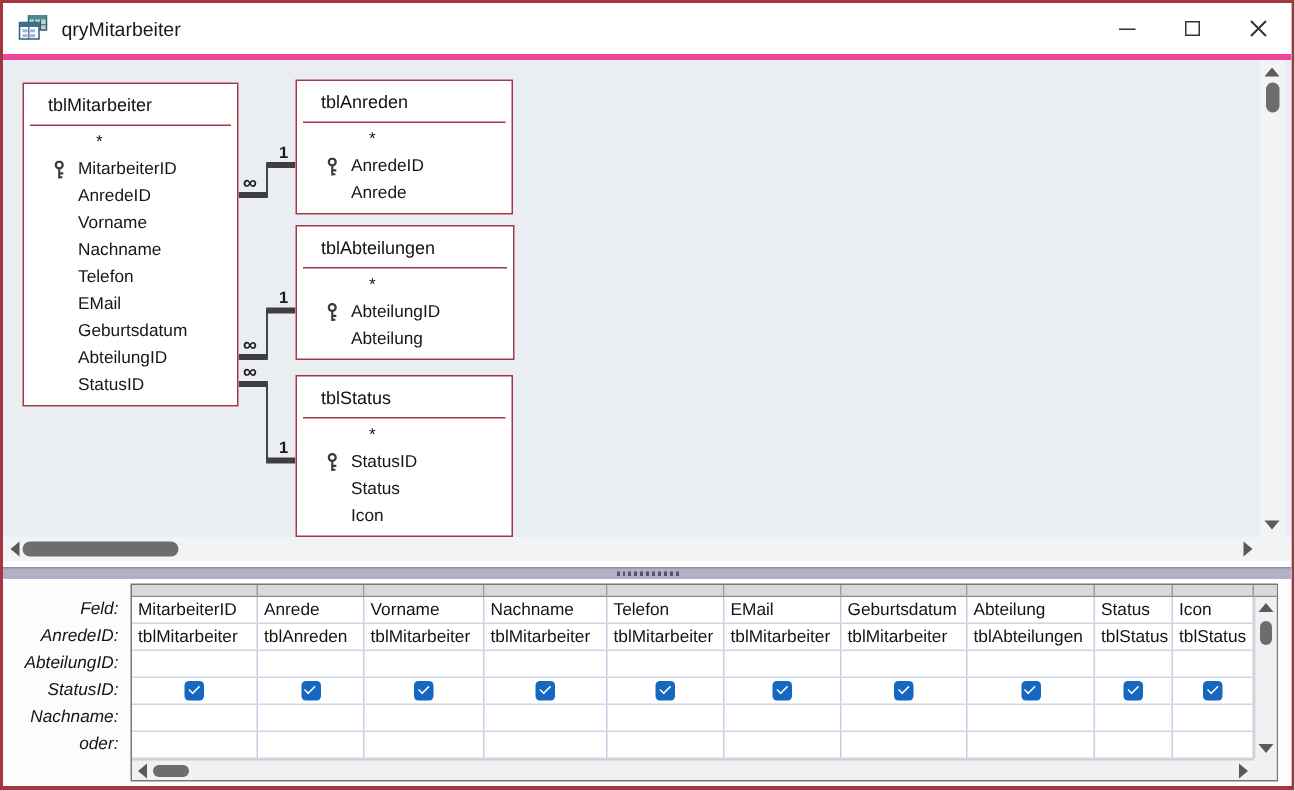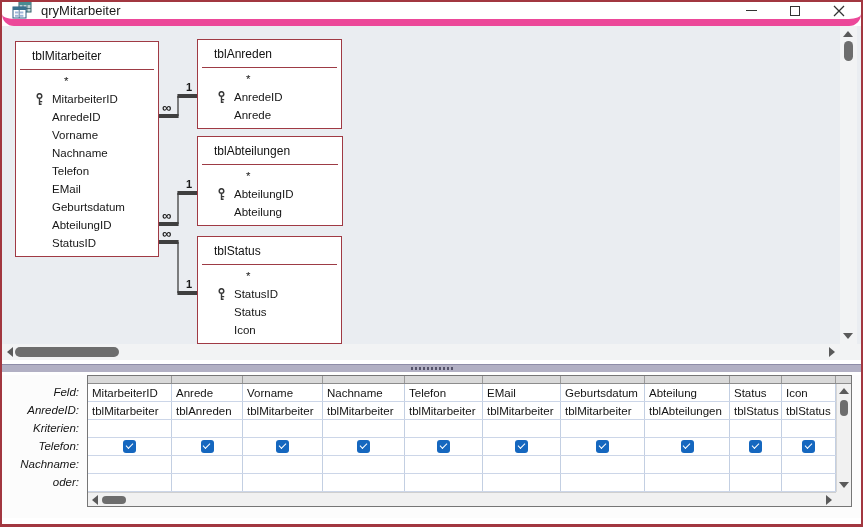--- a/index.html
+++ b/index.html
@@ -3,22 +3,22 @@
 <meta charset="utf-8">
 <style>
   * { margin:0; padding:0; box-sizing:border-box; }
   html,body { background:#fff; }
   body { font-family:"Liberation Sans", sans-serif; width:863px; height:527px; }
 
   .window { position:relative; width:863px; height:527px;
     border:2px solid #a23740; border-bottom-width:3px; background:#fff; overflow:hidden; }
 
   
-  .titlebar { position:relative; height:24px; background:#fff;
-    border-bottom:7px solid #ec4899; display:flex; align-items:center;border-radius:13px; }
+  .titlebar { position:relative; height:38px; background:#fff;
+    border-bottom:4px solid #ec4899; display:flex; align-items:center; }
   .app-icon { margin-left:10px; width:20px; height:18px; display:inline-block; }
   .title-text { margin-left:9px; font-size:13px; color:#1a1a1a; }
   .win-controls { margin-left:auto; display:flex; height:100%; }
   .win-btn { width:44px; height:100%; display:flex; align-items:center; justify-content:center; cursor:default; }
   .glyph-min { width:11px; height:1px; background:#333; }
   .glyph-max { width:10px; height:10px; border:1px solid #333; background:transparent; }
 
   
   .diagram { position:relative; height:334px; background:#eaedf1; overflow:hidden; }
   .tbox { position:absolute; background:#fff; border:1px solid #a03a44; }
@@ -223,22 +223,22 @@
   <div class="splitter">
     <div class="splitter-bar">
       <span class="splitter-grip"></span>
     </div>
   </div>
 
   <div class="gridpane">
     <div class="rowlabels" id="rowLabels">
         <div>Feld:</div>
         <div>AnredeID:</div>
-        <div>Kriterien:</div>
-        <div>Telefon:</div>
+        <div>AbteilungID:</div>
+        <div>StatusID:</div>
         <div>Nachname:</div>
         <div>oder:</div>
       </div>
 
     <div class="gridbox">
       <div class="ghead" id="gridHead">
           <div class="hcell" style="width: 84px;"></div>
           <div class="hcell" style="width: 71px;"></div>
           <div class="hcell" style="width: 80px;"></div>
           <div class="hcell" style="width: 82px;"></div>

